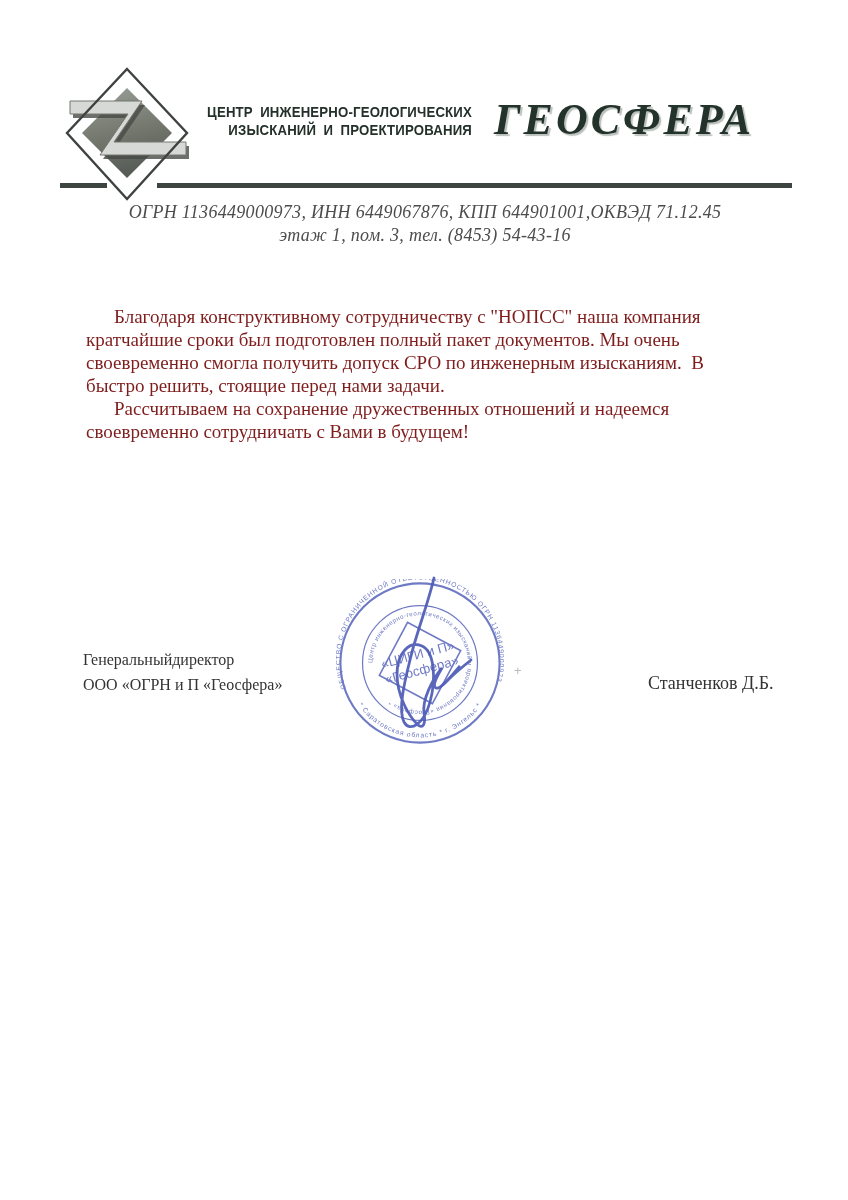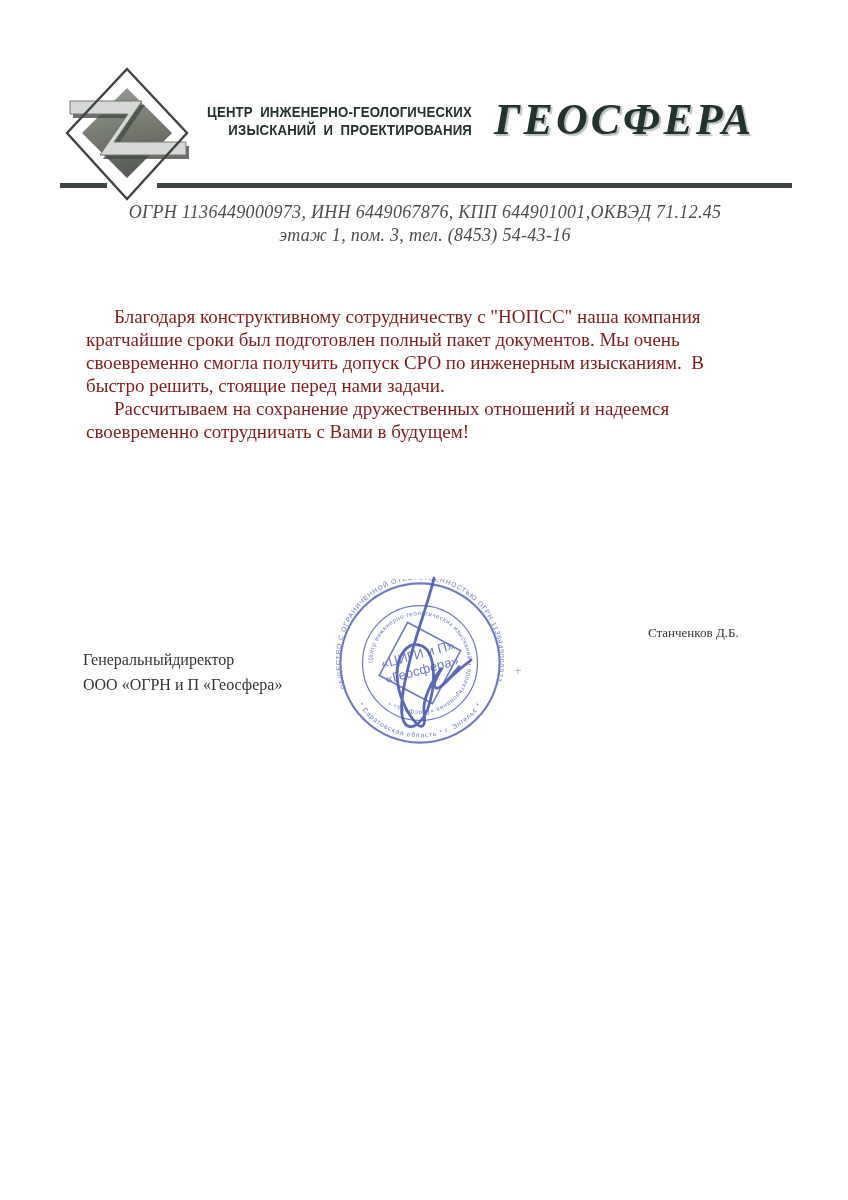--- a/index.html
+++ b/index.html
@@ -42,22 +42,22 @@
     font-size:19px;color:#7f1d1d;
   }
   .body-line{height:23px;line-height:23px;white-space:pre;}
   .body-line.indent{padding-left:28px;}
   
   .sig-title{
     position:absolute;left:83px;top:648px;
     font-size:16px;line-height:24.5px;color:#333333;white-space:nowrap;
   }
   .sig-name{
-    position:absolute;left:648px;top:625px;
-    font-size:13px;color:#333333;white-space:nowrap;
+    position:absolute;left:648px;top:673px;
+    font-size:18px;color:#333333;white-space:nowrap;
   }
   .stamp{position:absolute;left:336px;top:579px;width:168px;height:168px;opacity:.88;}
   .autograph{position:absolute;left:352px;top:572px;width:140px;height:172px;}
   .artifact{
     position:absolute;left:514px;top:663px;
     font-size:13px;color:#b9b9c2;font-family:"Liberation Sans",sans-serif;
   }
 </style>
 </head>
 <body>

